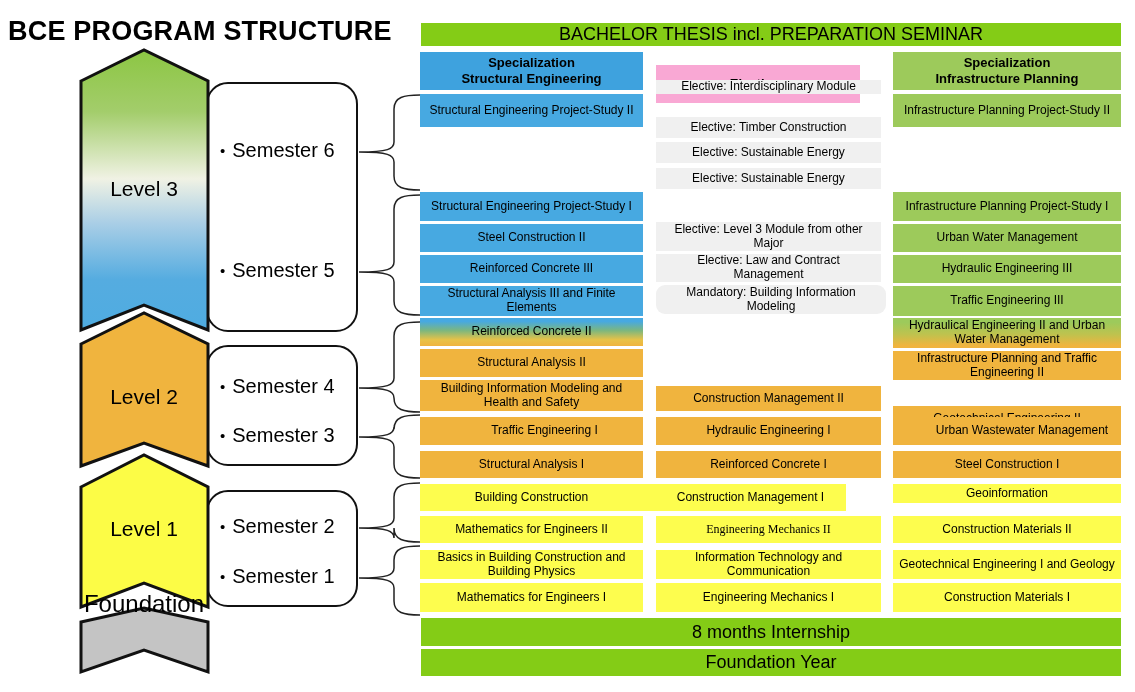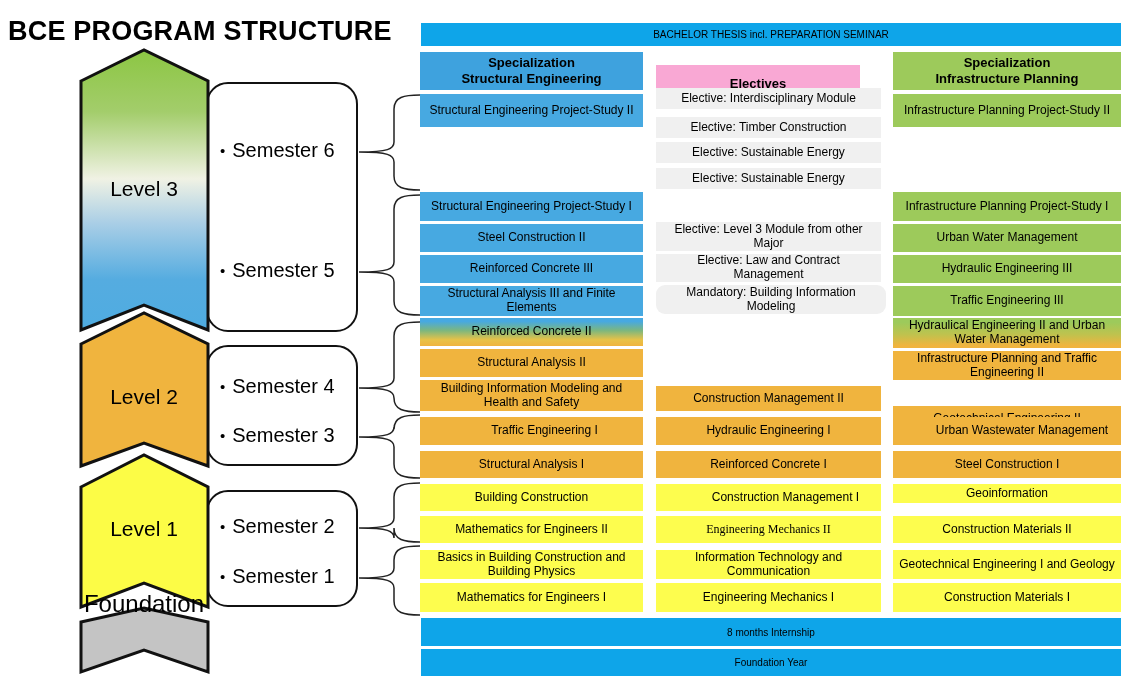--- a/index.html
+++ b/index.html
@@ -1,21 +1,21 @@
 <!DOCTYPE html>
 <html><head>
 <meta charset="utf-8">
 <style>
   html,body{margin:0;padding:0;background:#fff;}
   #canvas{position:relative;width:1135px;height:692px;background:#fff;overflow:hidden;
           font-family:"Liberation Sans","DejaVu Sans",sans-serif;color:#000;}
   .abs{position:absolute;box-sizing:border-box;}
   #title{left:8px;top:16px;width:400px;font-size:27px;font-weight:bold;letter-spacing:.2px;}
-  .bar{background:#0ea5e9;display:flex;align-items:center;justify-content:center;
-       font-size:10px;text-align:right;}
+  .bar{background:#84cc16;display:flex;align-items:center;justify-content:center;
+       font-size:18px;text-align:right;}
   #thesis-bar{left:421px;top:23px;width:700px;height:23px;}
   #internship-bar{left:421px;top:618px;width:700px;height:28px;}
   #foundationyear-bar{left:421px;top:649px;width:700px;height:27px;}
   .col-header{display:flex;align-items:center;justify-content:center;text-align:center;
        font-weight:bold;font-size:13px;line-height:1.25;white-space:pre-line;top:52px;height:38px;}
   #hdr-structural{left:420px;width:223px;background:#3EA2DE;}
   #hdr-electives{left:656px;width:204px;background:#f9a8d4;margin-top:13px;}
   #hdr-infrastructure{left:893px;width:228px;background:#9DCA5B;}
   .cell{position:absolute;display:flex;align-items:center;justify-content:center;
         text-align:center;font-size:12px;line-height:1.13;padding:1px 6px;box-sizing:border-box;}
@@ -119,31 +119,31 @@
       <div class="cell c-blue" style="left: 420px; width: 223px; top: 286px; height: 30px;">Structural Analysis III and Finite Elements</div>
       <div class="cell c-bo" style="left: 420px; width: 223px; top: 318px; height: 28px;">Reinforced Concrete II</div>
       <div class="cell c-orange" style="left: 420px; width: 223px; top: 349px; height: 28px;">Structural Analysis II</div>
       <div class="cell c-orange" style="left: 420px; width: 223px; top: 380px; height: 31px;">Building Information Modeling and Health and Safety</div>
       <div class="cell c-orange" style="left: 420px; width: 223px; top: 417px; height: 28px; padding-left: 32px;">Traffic Engineering I</div>
       <div class="cell c-orange" style="left: 420px; width: 223px; top: 451px; height: 27px;">Structural Analysis I</div>
       <div class="cell c-yellow" style="left: 420px; width: 223px; top: 484px; height: 27px;">Building Construction</div>
       <div class="cell c-yellow" style="left: 420px; width: 223px; top: 516px; height: 27px;">Mathematics for Engineers II</div>
       <div class="cell c-yellow" style="left: 420px; width: 223px; top: 550px; height: 29px;">Basics in Building Construction and Building Physics</div>
       <div class="cell c-yellow" style="left: 420px; width: 223px; top: 583px; height: 29px;">Mathematics for Engineers I</div>
-      <div class="cell c-gray" style="left: 656px; width: 225px; top: 88px; height: 21px;">Elective: Interdisciplinary Module</div>
+      <div class="cell c-gray" style="left: 656px; width: 225px; top: 80px; height: 14px;">Elective: Interdisciplinary Module</div>
       <div class="cell c-gray" style="left: 656px; width: 225px; top: 117px; height: 21px;">Elective: Timber Construction</div>
       <div class="cell c-gray" style="left: 656px; width: 225px; top: 142px; height: 21px;">Elective: Sustainable Energy</div>
       <div class="cell c-gray" style="left: 656px; width: 225px; top: 168px; height: 21px;">Elective: Sustainable Energy</div>
       <div class="cell c-gray" style="left: 656px; width: 225px; top: 222px; height: 29px;">Elective: Level 3 Module from other Major</div>
       <div class="cell c-gray" style="left: 656px; width: 225px; top: 254px; height: 28px;">Elective: Law and Contract Management</div>
       <div class="cell c-gray" style="left: 656px; width: 230px; top: 285px; height: 29px; border-radius: 9px;">Mandatory: Building Information Modeling</div>
       <div class="cell c-orange" style="left: 656px; width: 225px; top: 386px; height: 25px;">Construction Management II</div>
       <div class="cell c-orange" style="left: 656px; width: 225px; top: 417px; height: 28px;">Hydraulic Engineering I</div>
       <div class="cell c-orange" style="left: 656px; width: 225px; top: 451px; height: 27px;">Reinforced Concrete I</div>
-      <div class="cell c-yellow" style="left: 656px; width: 225px; top: 484px; height: 27px; padding-left: 40px;">Construction Management I</div>
+      <div class="cell c-yellow" style="left: 621px; width: 225px; top: 484px; height: 27px; padding-left: 40px;">Construction Management I</div>
       <div class="cell c-yellow" style="left: 656px; width: 225px; top: 516px; height: 27px; font-family: Liberation Serif, serif;">Engineering Mechanics II</div>
       <div class="cell c-yellow" style="left: 656px; width: 225px; top: 550px; height: 29px;">Information Technology and Communication</div>
       <div class="cell c-yellow" style="left: 656px; width: 225px; top: 583px; height: 29px;">Engineering Mechanics I</div>
       <div class="cell c-green" style="left: 893px; width: 228px; top: 94px; height: 33px;">Infrastructure Planning Project-Study II</div>
       <div class="cell c-green" style="left: 893px; width: 228px; top: 192px; height: 29px;">Infrastructure Planning Project-Study I</div>
       <div class="cell c-green" style="left: 893px; width: 228px; top: 224px; height: 28px;">Urban Water Management</div>
       <div class="cell c-green" style="left: 893px; width: 228px; top: 255px; height: 28px;">Hydraulic Engineering III</div>
       <div class="cell c-green" style="left: 893px; width: 228px; top: 286px; height: 30px;">Traffic Engineering III</div>
       <div class="cell c-go" style="left: 893px; width: 228px; top: 318px; height: 30px;">Hydraulical Engineering II and Urban Water Management</div>
       <div class="cell c-orange" style="left: 893px; width: 228px; top: 351px; height: 29px;">Infrastructure Planning and Traffic Engineering II</div>

